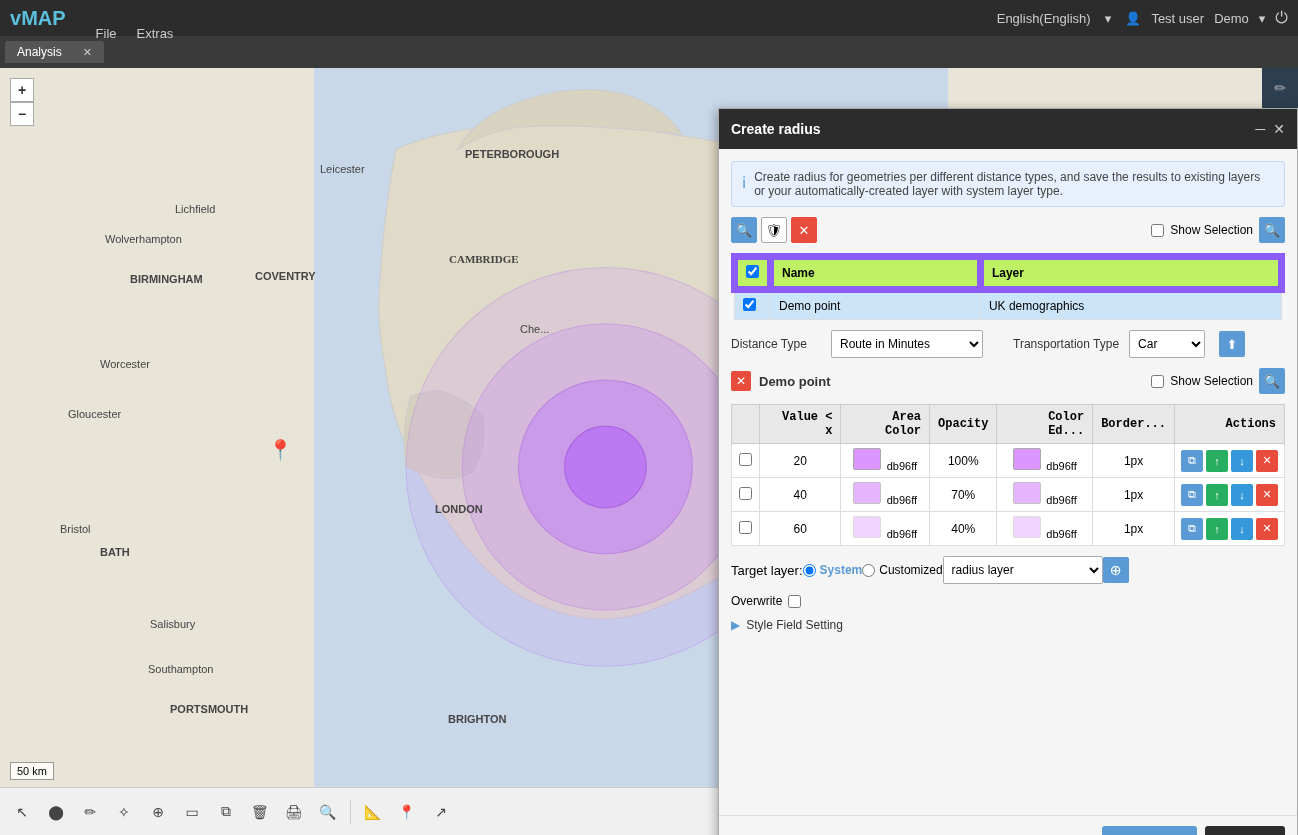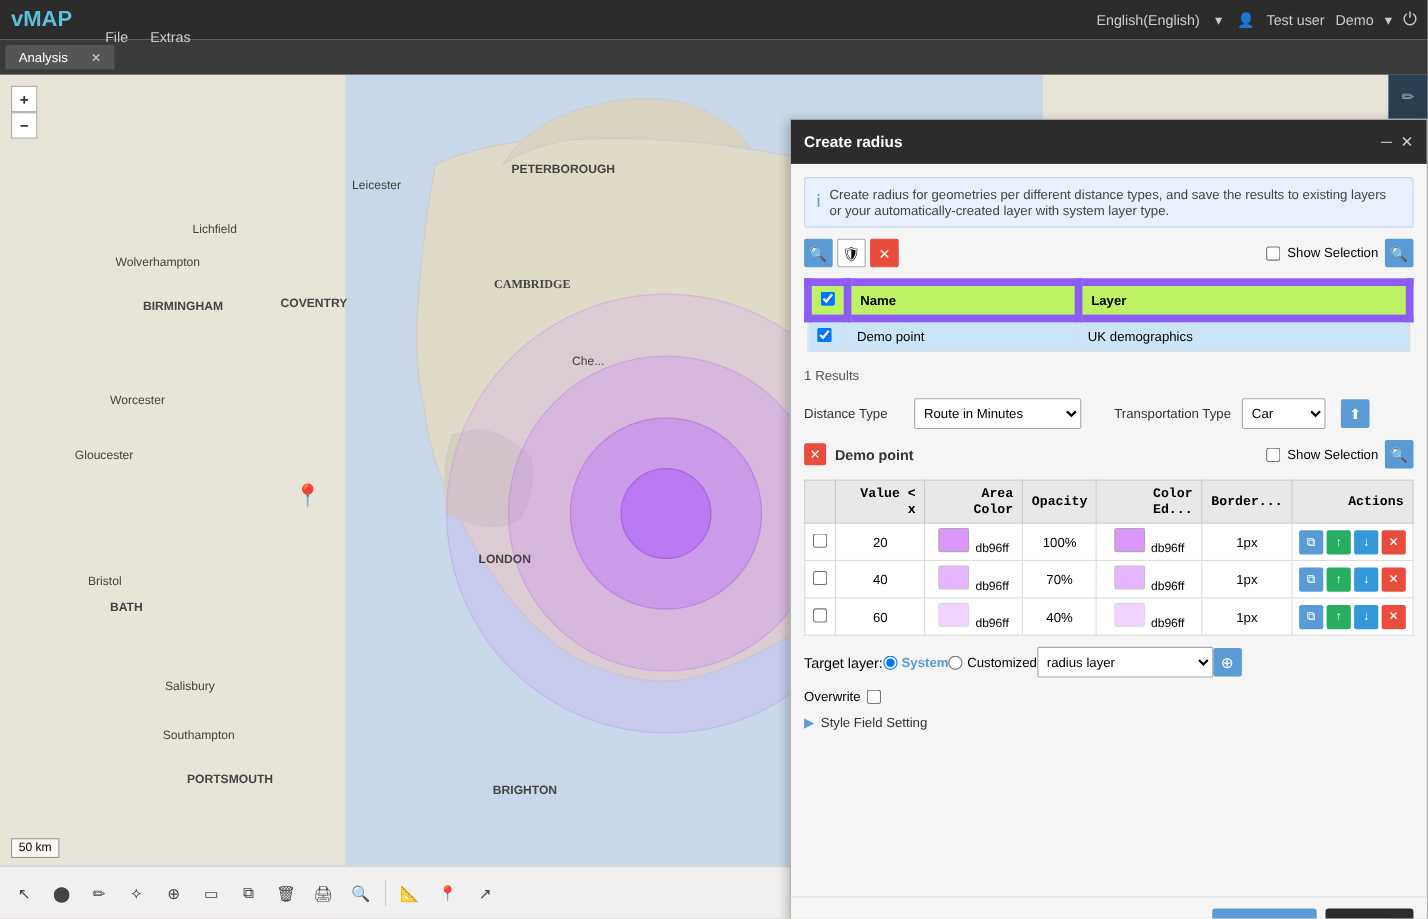--- a/index.html
+++ b/index.html
@@ -187,21 +187,21 @@
       <div class="city-label" style="top:95px; left:320px;">Leicester</div>
       <div class="city-label" style="top:80px; left:465px; font-weight:bold;">PETERBOROUGH</div>
       <div class="city-label" style="top:165px; left:105px;">Wolverhampton</div>
       <div class="city-label" style="top:205px; left:130px; font-weight:bold;">BIRMINGHAM</div>
       <div class="city-label" style="top:202px; left:255px; font-weight:bold;">COVENTRY</div>
       <div class="city-label" style="top:185px; left:449px; font-weight:bold;font-family:Liberation Serif, serif;">CAMBRIDGE</div>
       <div class="city-label" style="top:340px; left:68px;">Gloucester</div>
       <div class="city-label" style="top:290px; left:100px;">Worcester</div>
       <div class="city-label" style="top:255px; left:520px;">Che...</div>
       <div class="city-label" style="top:435px; left:435px; font-weight:bold;">LONDON</div>
-      <div class="city-label" style="top:455px; left:80px;text-align:center;">Bristol</div>
+      <div class="city-label" style="top:455px; left:60px;text-align:center;">Bristol</div>
       <div class="city-label" style="top:478px; left:100px; font-weight:bold;">BATH</div>
       <div class="city-label" style="top:550px; left:150px;">Salisbury</div>
       <div class="city-label" style="top:595px; left:148px;">Southampton</div>
       <div class="city-label" style="top:635px; left:170px; font-weight:bold;">PORTSMOUTH</div>
       <div class="city-label" style="top:645px; left:448px; font-weight:bold;">BRIGHTON</div>
 
       <div class="map-zoom">
         <div class="map-btn">+</div>
         <div class="map-btn">−</div>
       </div>
@@ -293,25 +293,20 @@
         <tbody>
           <tr class="selected">
             <td>
               <input type="checkbox" class="table-checkbox" checked="" style="">
             </td>
             <td>Demo point</td>
             <td>UK demographics</td>
           </tr>
         </tbody>
       </table>
-      <div class="results-count">
-        <span>1</span>
-        <span> </span>
-        <span>Results</span>
-      </div>
 
       <div class="param-row">
         <span class="param-label">Distance Type</span>
         <select class="param-select" style="width:152px;">
           <option>Route in Minutes</option>
           <option>Route in Kilometers</option>
           <option>Straight Line</option>
         </select>
         <span style="margin-left:20px;" class="param-label">Transportation Type</span>
         <select class="param-select" style="width:76px;">

